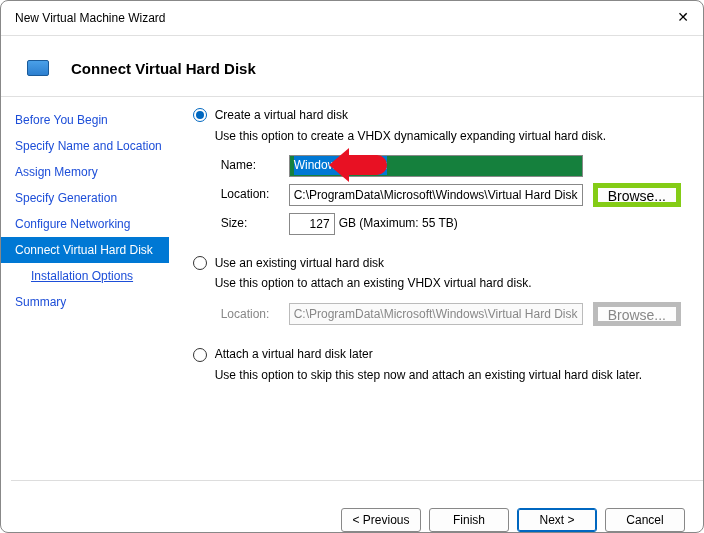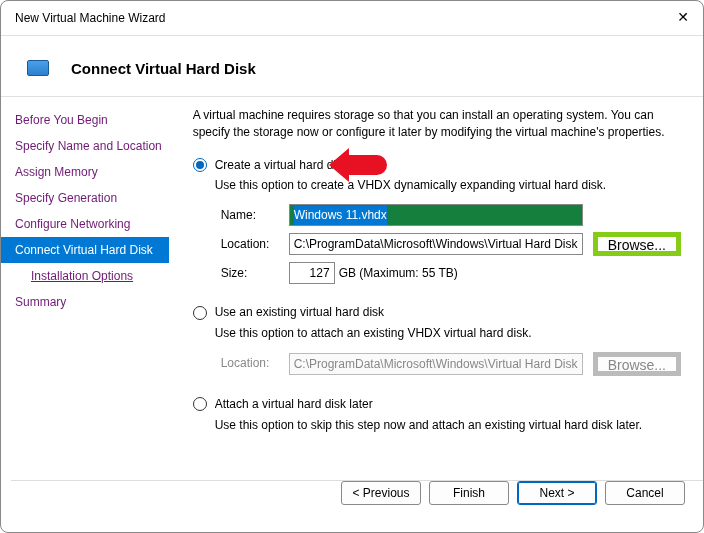--- a/index.html
+++ b/index.html
@@ -10,21 +10,21 @@
 
 .divider { border: none; border-top: 1px solid #e0e0e0; margin: 0; }
 
 .header { height: 56px; display: flex; align-items: center; padding-left: 26px; gap: 22px; margin-top: 4px; }
 .header .icon { width: 22px; height: 16px; background: linear-gradient(#4aa0e8, #2d7fcf); border: 1px solid #1a5a99; border-radius: 2px; position: relative; }
 .header h1 { font-size: 15px; font-weight: bold; color: #000; }
 
 .body { display: flex; height: 360px; }
 
 .sidebar { width: 190px; padding-top: 10px; }
-.sidebar-item { font-size: 12px; color: #701a75; padding: 4px 0 4px 14px; line-height: 1.5; cursor: pointer; }
+.sidebar-item { font-size: 12px; color: #1d4ed8; padding: 4px 0 4px 14px; line-height: 1.5; cursor: pointer; }
 .sidebar-item.selected { background: #0078d4; color: #fff; }
 .sidebar-item.sub { padding-left: 30px; text-decoration: underline; }
 
 .content { flex: 1; padding: 10px 22px 0 24px; font-size: 12px; color: #000; line-height: 1.4; }
 .intro { margin-bottom: 16px; }
 
 .opt-row { display: flex; align-items: center; gap: 8px; margin-bottom: 4px; }
 .radio { width: 14px; height: 14px; border: 1px solid #333; border-radius: 50%; position: relative; cursor: pointer; flex-shrink: 0; }
 .radio.checked { border-color: #0067c0; }
 .radio.checked::after { content: ""; position: absolute; width: 8px; height: 8px; background: #0067c0; border-radius: 50%; top: 2px; left: 2px; }
@@ -39,21 +39,21 @@
 .text-input.sel .seltext { background: #0078d4; color: #fff; padding: 1px 0; }
 .text-input.num { text-align: right; width: 46px; }
 .unit { font-size: 12px; margin-left: 4px; }
 .btn-small { height: 24px; font-size: 14px; padding: 0 10px; border: 5px solid #84cc16; background: #fdfdfd; cursor: pointer; border-radius: 0; }
 .btn-small.disabled { color: #888; border-color: #bbb; }
 
 .disabled-block { color: #888; }
 .disabled-block .text-input { color: #888; background: #fafafa; border-color: #bbb; }
 .disabled-block label { color: #888; }
 
-.footer { position: absolute; bottom: 0; left: 10px; right: 0; height: 52px; border-top: 1px solid #ddd; display: flex; align-items: flex-start; justify-content: flex-end; padding-right: 18px; gap: 8px; }
+.footer { position: absolute; bottom: 0; left: 10px; right: 0; height: 52px; border-top: 1px solid #ddd; display: flex; align-items: flex-end; justify-content: flex-end; padding-right: 18px; gap: 8px; }
 .btn { width: 80px; height: 24px; font-size: 12px; border: 1px solid #888; background: #fdfdfd; cursor: pointer; border-radius: 3px; }
 .btn.primary { border-color: #0067c0; box-shadow: 0 0 0 1px #0067c0 inset; }
 
 .arrow { position: absolute; left: 346px; top: 154px; pointer-events: none; z-index: 10; }
 .arrow-body { width: 40px; height: 20px; background: #e81123; border-radius: 0 10px 10px 0; position: relative; }
 .arrow-head { position: absolute; left: -18px; top: -7px; width: 0; height: 0; border-right: 20px solid #e81123; border-top: 17px solid transparent; border-bottom: 17px solid transparent; }
 </style>
 </head>
 <body>
 
@@ -75,21 +75,20 @@
     <div class="sidebar-item">Specify Name and Location</div>
     <div class="sidebar-item">Assign Memory</div>
     <div class="sidebar-item">Specify Generation</div>
     <div class="sidebar-item">Configure Networking</div>
     <div class="sidebar-item selected">Connect Virtual Hard Disk</div>
     <div class="sidebar-item sub">Installation Options</div>
     <div class="sidebar-item">Summary</div>
   </div>
 
   <div class="content">
-    <p class="intro">A virtual machine requires storage so that you can install an operating system. You can specify the storage now or configure it later by modifying the virtual machine's properties.</p>
 
     <div class="opt-row">
       <span class="radio checked"></span>
       <span class="opt-label">Create a virtual hard disk</span>
     </div>
     <p class="opt-desc">Use this option to create a VHDX dynamically expanding virtual hard disk.</p>
 
     <div class="form-block">
       <div class="form-row">
         <label>Name:</label>

